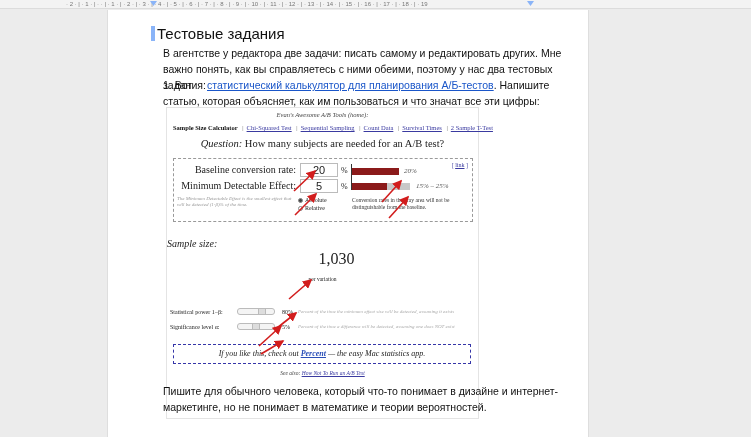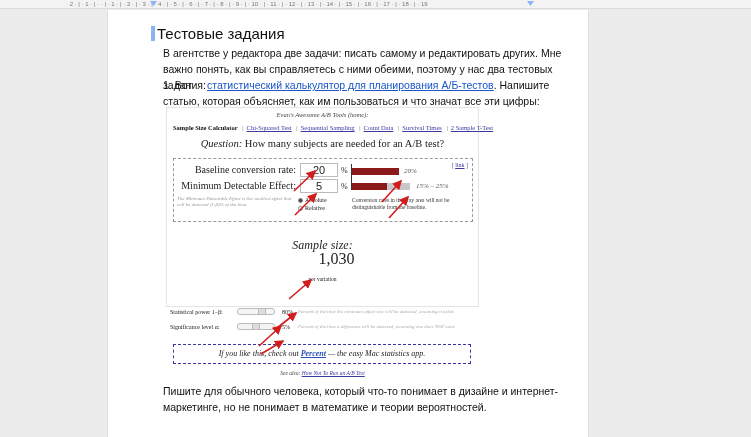--- a/index.html
+++ b/index.html
@@ -17,21 +17,21 @@
     .heading { position: absolute; left: 49px; top: 15px; font-size: 15px; color: #111; line-height: 18px; }
     .heading-marker { position: absolute; left: -6px; top: 1px; width: 4px; height: 15px; background: #8ab4f8; }
 
     .para { position: absolute; left: 55px; font-size: 10.5px; color: #111; line-height: 16px; width: 400px; }
     .p1 { top: 35px; }
     .p2 { top: 67px; }
     .p3 { top: 373px; }
     .link { color: #1a56c9; text-decoration: underline; padding-left: 12px; }
 
     
-    .shot { position: absolute; left: 58px; top: 97px; width: 313px; height: 200px; background: #fff; border: 1px solid #e4e4e4; font-family: "Liberation Serif", serif; color: #222; }
+    .shot { position: absolute; left: 58px; top: 97px; width: 313px; height: 312px; background: #fff; border: 1px solid #e4e4e4; font-family: "Liberation Serif", serif; color: #222; }
     .shot-title { position: absolute; left: 0; width: 100%; top: 3px; text-align: center; font-size: 6.5px; font-style: italic; color: #444; }
     .shot-nav { position: absolute; left: 6px; top: 16px; font-size: 6.5px; white-space: nowrap; color: #333; }
     .shot-nav b { color: #111; }
     .shot-nav .sep { margin: 0 3px; color: #666; }
     .shot-nav .nl { color: #3a3aa0; text-decoration: underline; }
     .shot-q { position: absolute; left: 0; width: 100%; top: 30px; text-align: center; font-size: 10.5px; }
     .shot-q i { font-style: italic; }
 
     .form-box { position: absolute; left: 6px; top: 50px; width: 300px; height: 64px; border: 1px dashed #999; }
     .f-label { position: absolute; right: 176px; font-size: 10px; white-space: nowrap; }
@@ -41,21 +41,21 @@
     .bar { position: absolute; height: 7px; }
     .f-val { position: absolute; font-size: 7px; font-style: italic; color: #555; text-align: right; }
     .f-link { position: absolute; right: 4px; top: 3px; font-size: 6px; color: #3a3aa0; }
     .f-link span { text-decoration: underline; }
     .f-note { position: absolute; left: 3px; top: 37px; width: 118px; font-size: 5px; font-style: italic; color: #999; line-height: 6px; }
     .f-radio { position: absolute; left: 124px; font-size: 6px; white-space: nowrap; }
     .f-radio .dot { display: inline-block; width: 5px; height: 5px; border-radius: 50%; border: 1px solid #888; margin-right: 2px; vertical-align: middle; }
     .f-radio .dot.on { background: #444; }
     .f-gray-note { position: absolute; left: 178px; top: 38px; width: 118px; font-size: 5.5px; line-height: 7px; color: #333; }
 
-    .ss-label { position: absolute; left: 0; width: 100%; top: 130px; text-align: center; font-size: 12px; font-style: italic; }
+    .ss-label { position: absolute; left: 0; width: 100%; top: 130px; text-align: left; font-size: 10px; font-style: italic; }
     .ss-value { position: absolute; left: 14px; width: 100%; top: 142px; text-align: center; font-size: 16px; }
     .ss-per { position: absolute; left: 0; width: 100%; top: 168px; text-align: center; font-size: 5.5px; }
 
     .slider-row { position: absolute; left: 3px; font-size: 6px; white-space: nowrap; }
     .s-label { position: absolute; left: 0; }
     .s-track { position: absolute; left: 67px; top: -1px; width: 38px; height: 7px; border: 1px solid #bbb; border-radius: 3px; background: #f4f4f4; }
     .s-thumb { position: absolute; top: -1px; width: 8px; height: 7px; background: #ddd; border: 1px solid #bbb; }
     .s-val { position: absolute; left: 112px; font-size: 6px; }
     .s-desc { position: absolute; left: 128px; font-size: 5px; font-style: italic; color: #aaa; }
 

